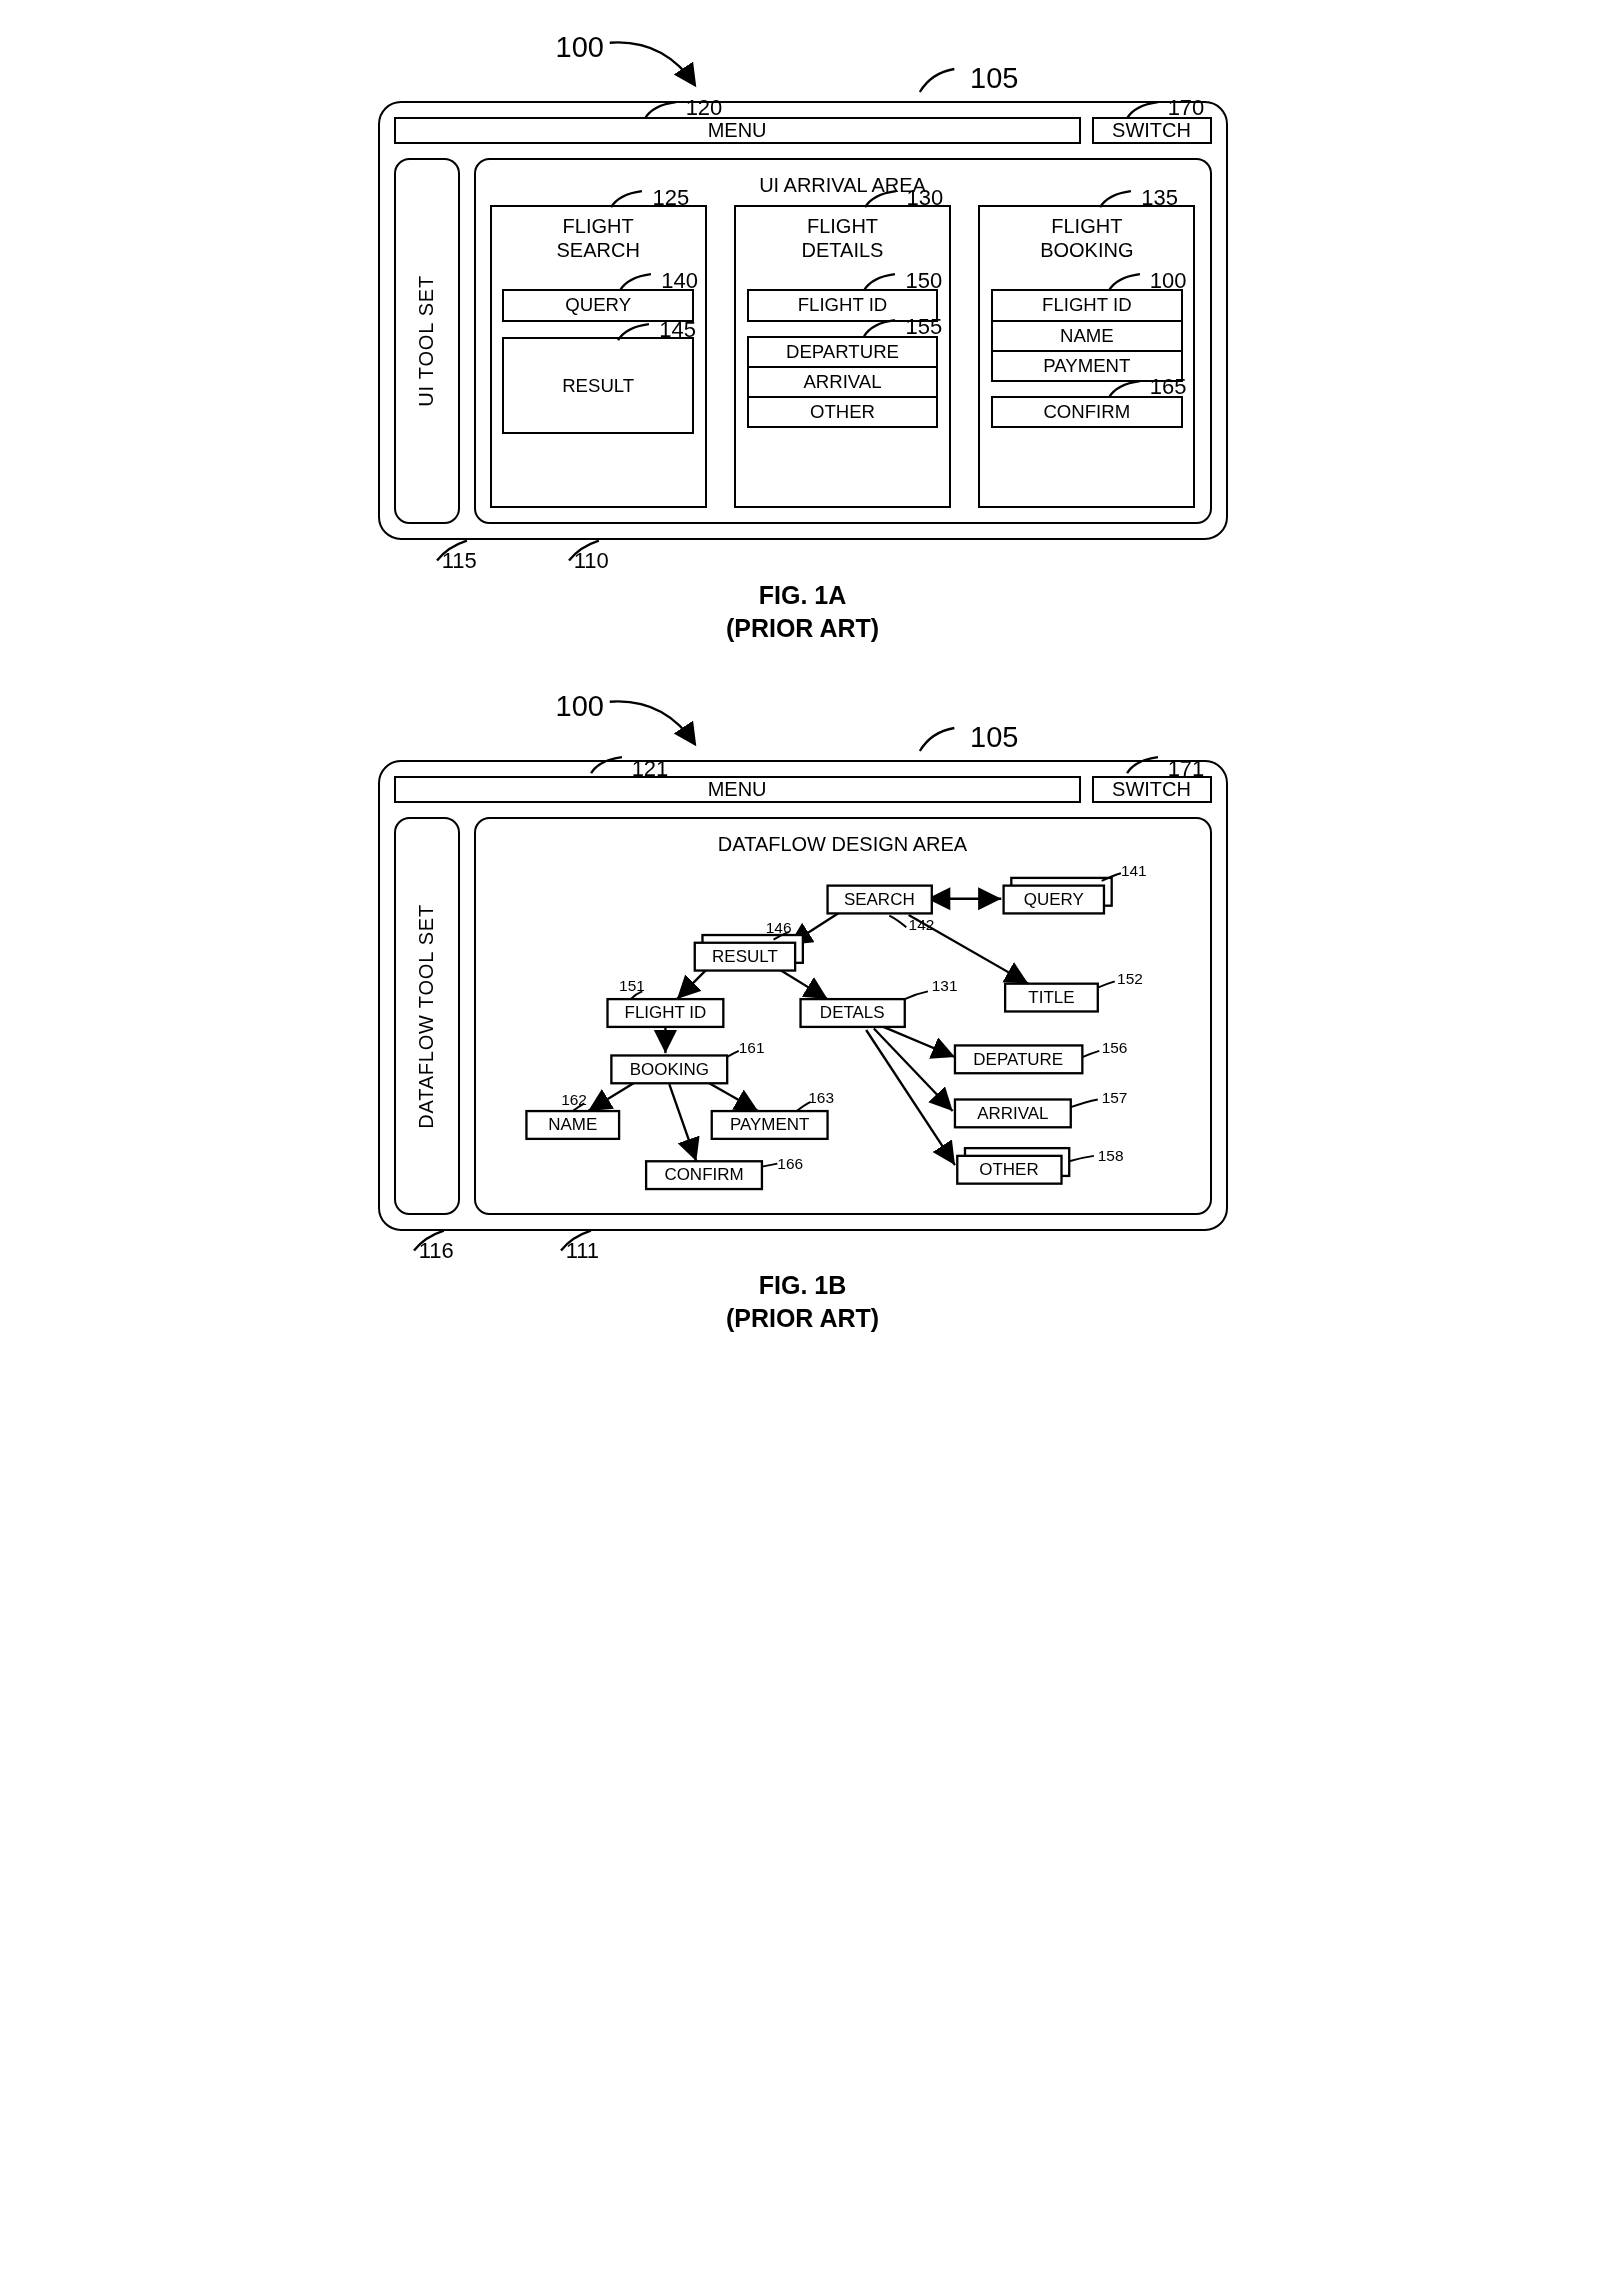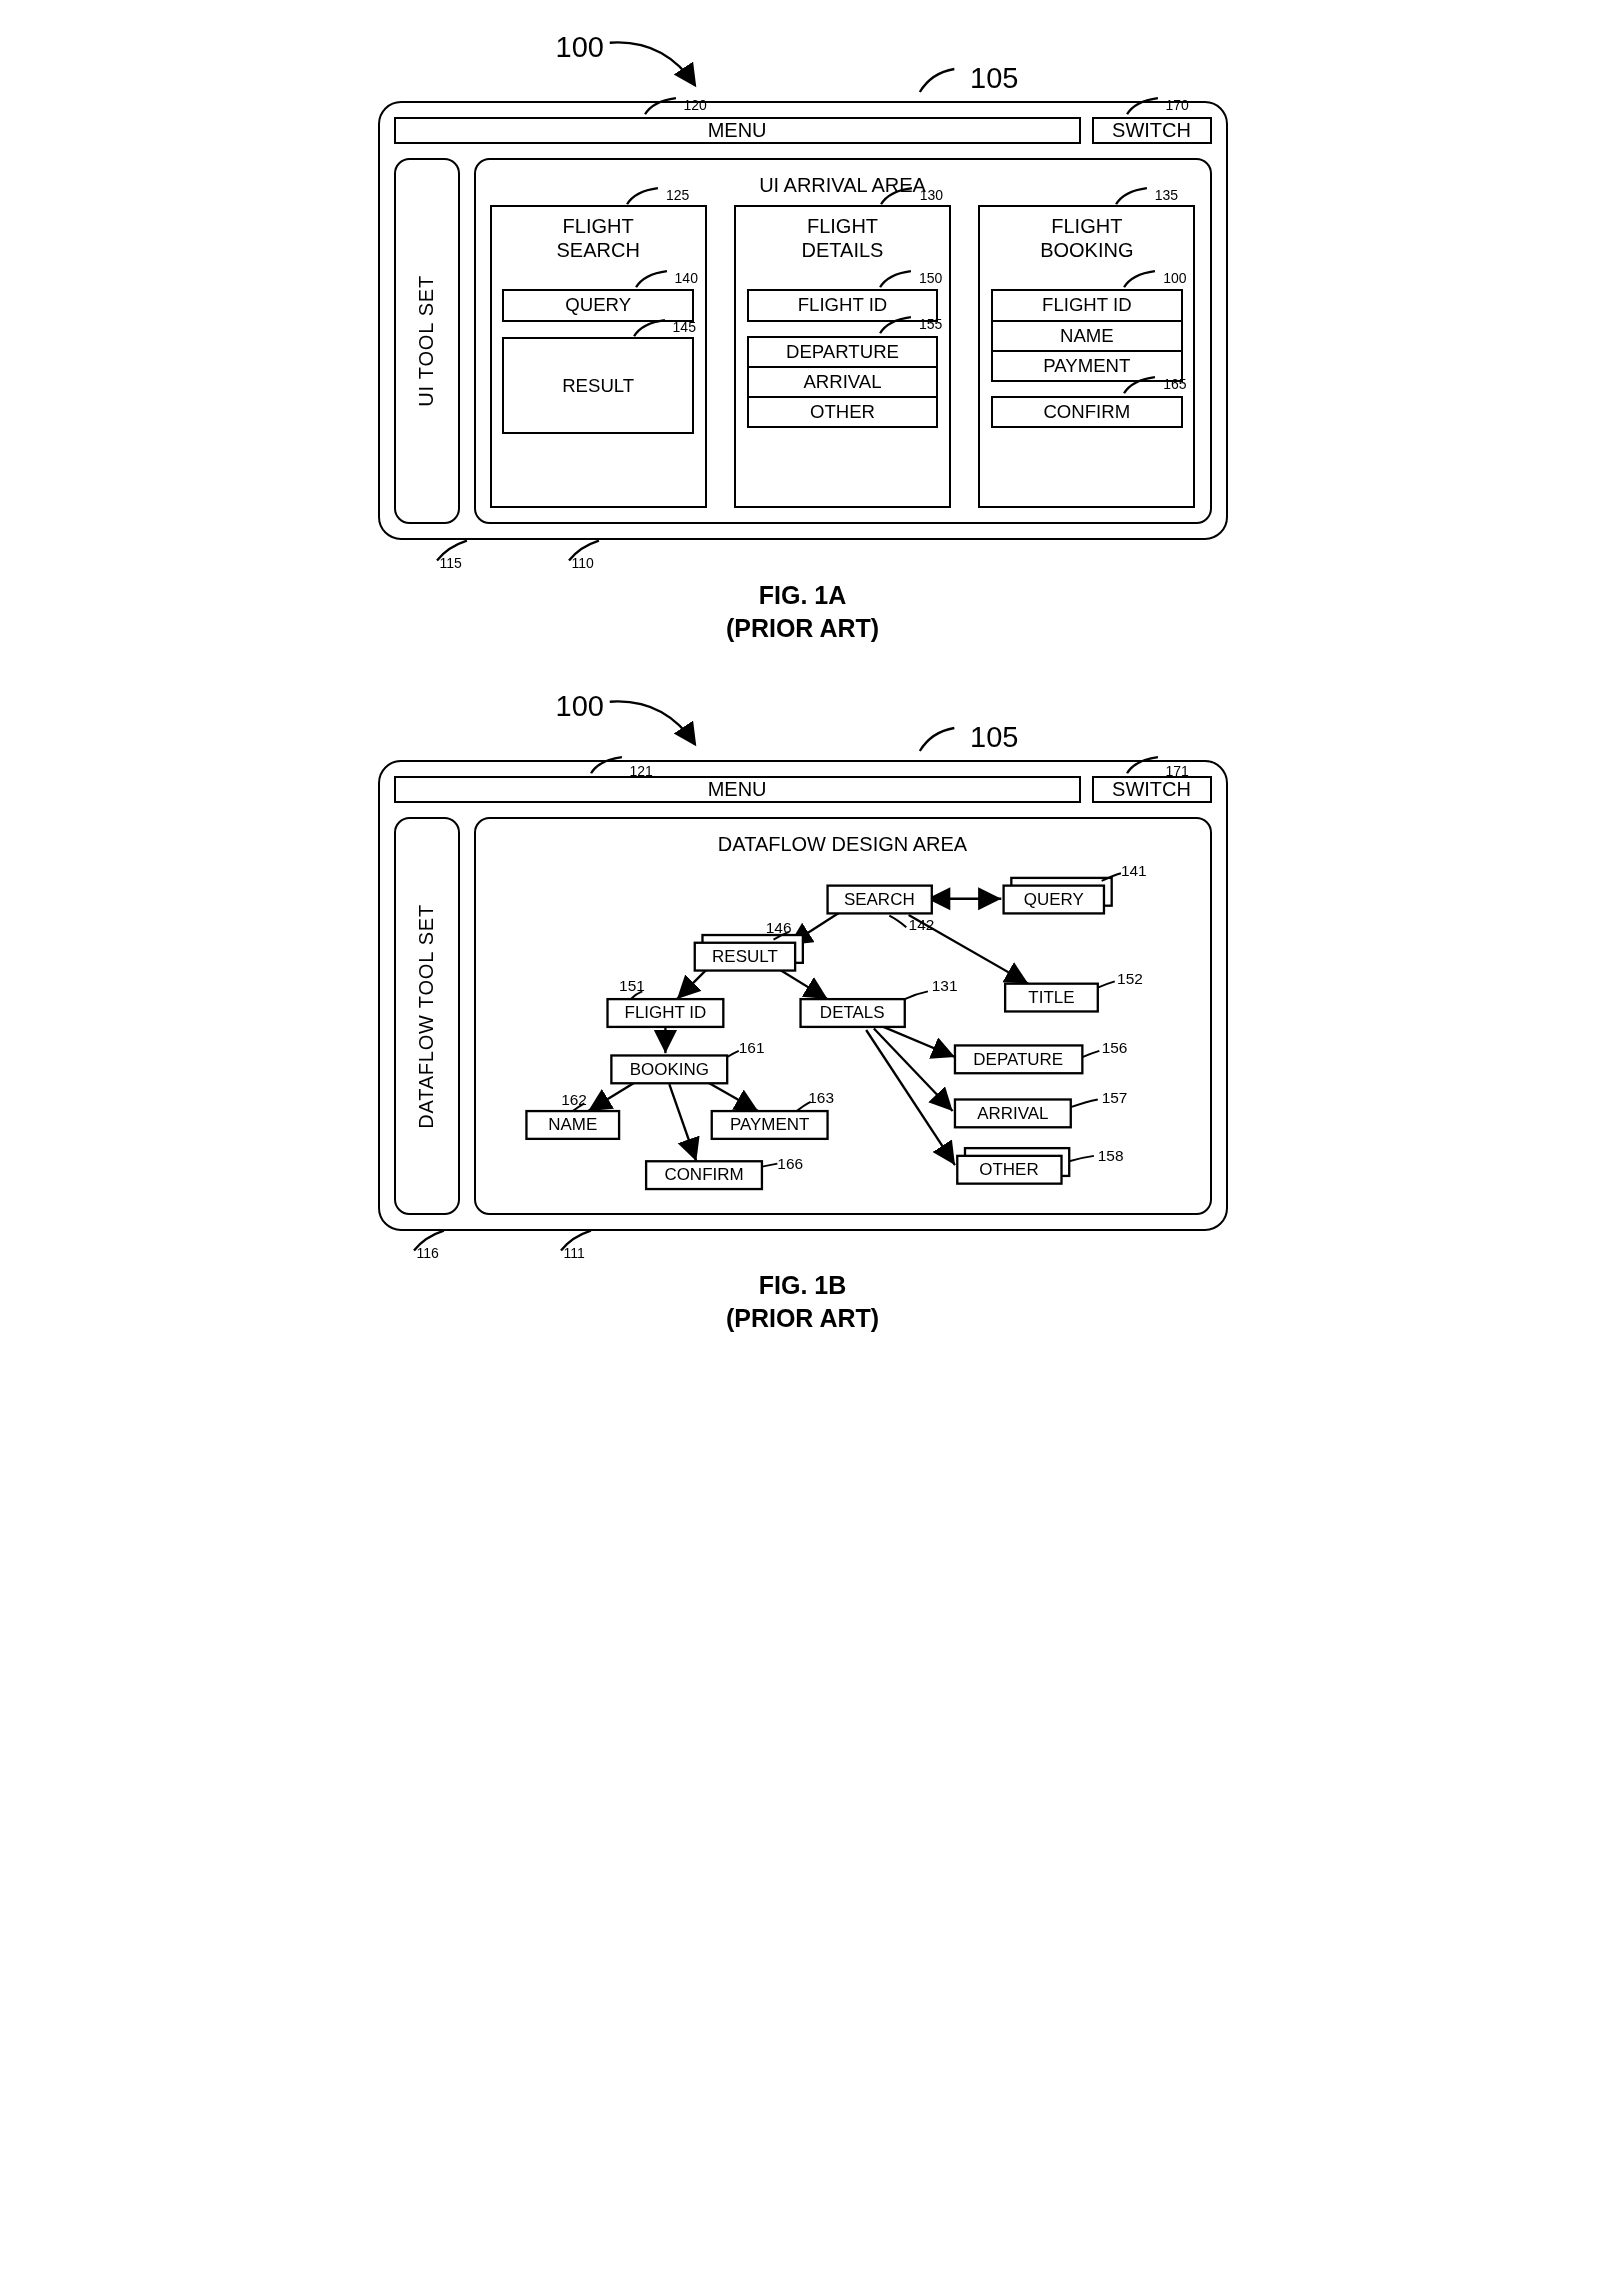--- a/index.html
+++ b/index.html
@@ -108,21 +108,21 @@
     height: 93px;
     display: flex;
     align-items: center;
     justify-content: center;
     font-size: 18.6px;
     margin-top: 15.5px;
     position: relative;
   }
   .ref {
     position: absolute;
-    font-size: 14px;
+    font-size: 22px;
     pointer-events: none;
   }
   .fig-caption {
     text-align: center;
     font-weight: bold;
     font-size: 25px;
     line-height: 1.3;
     margin-top: 7.7px;
   }
   

